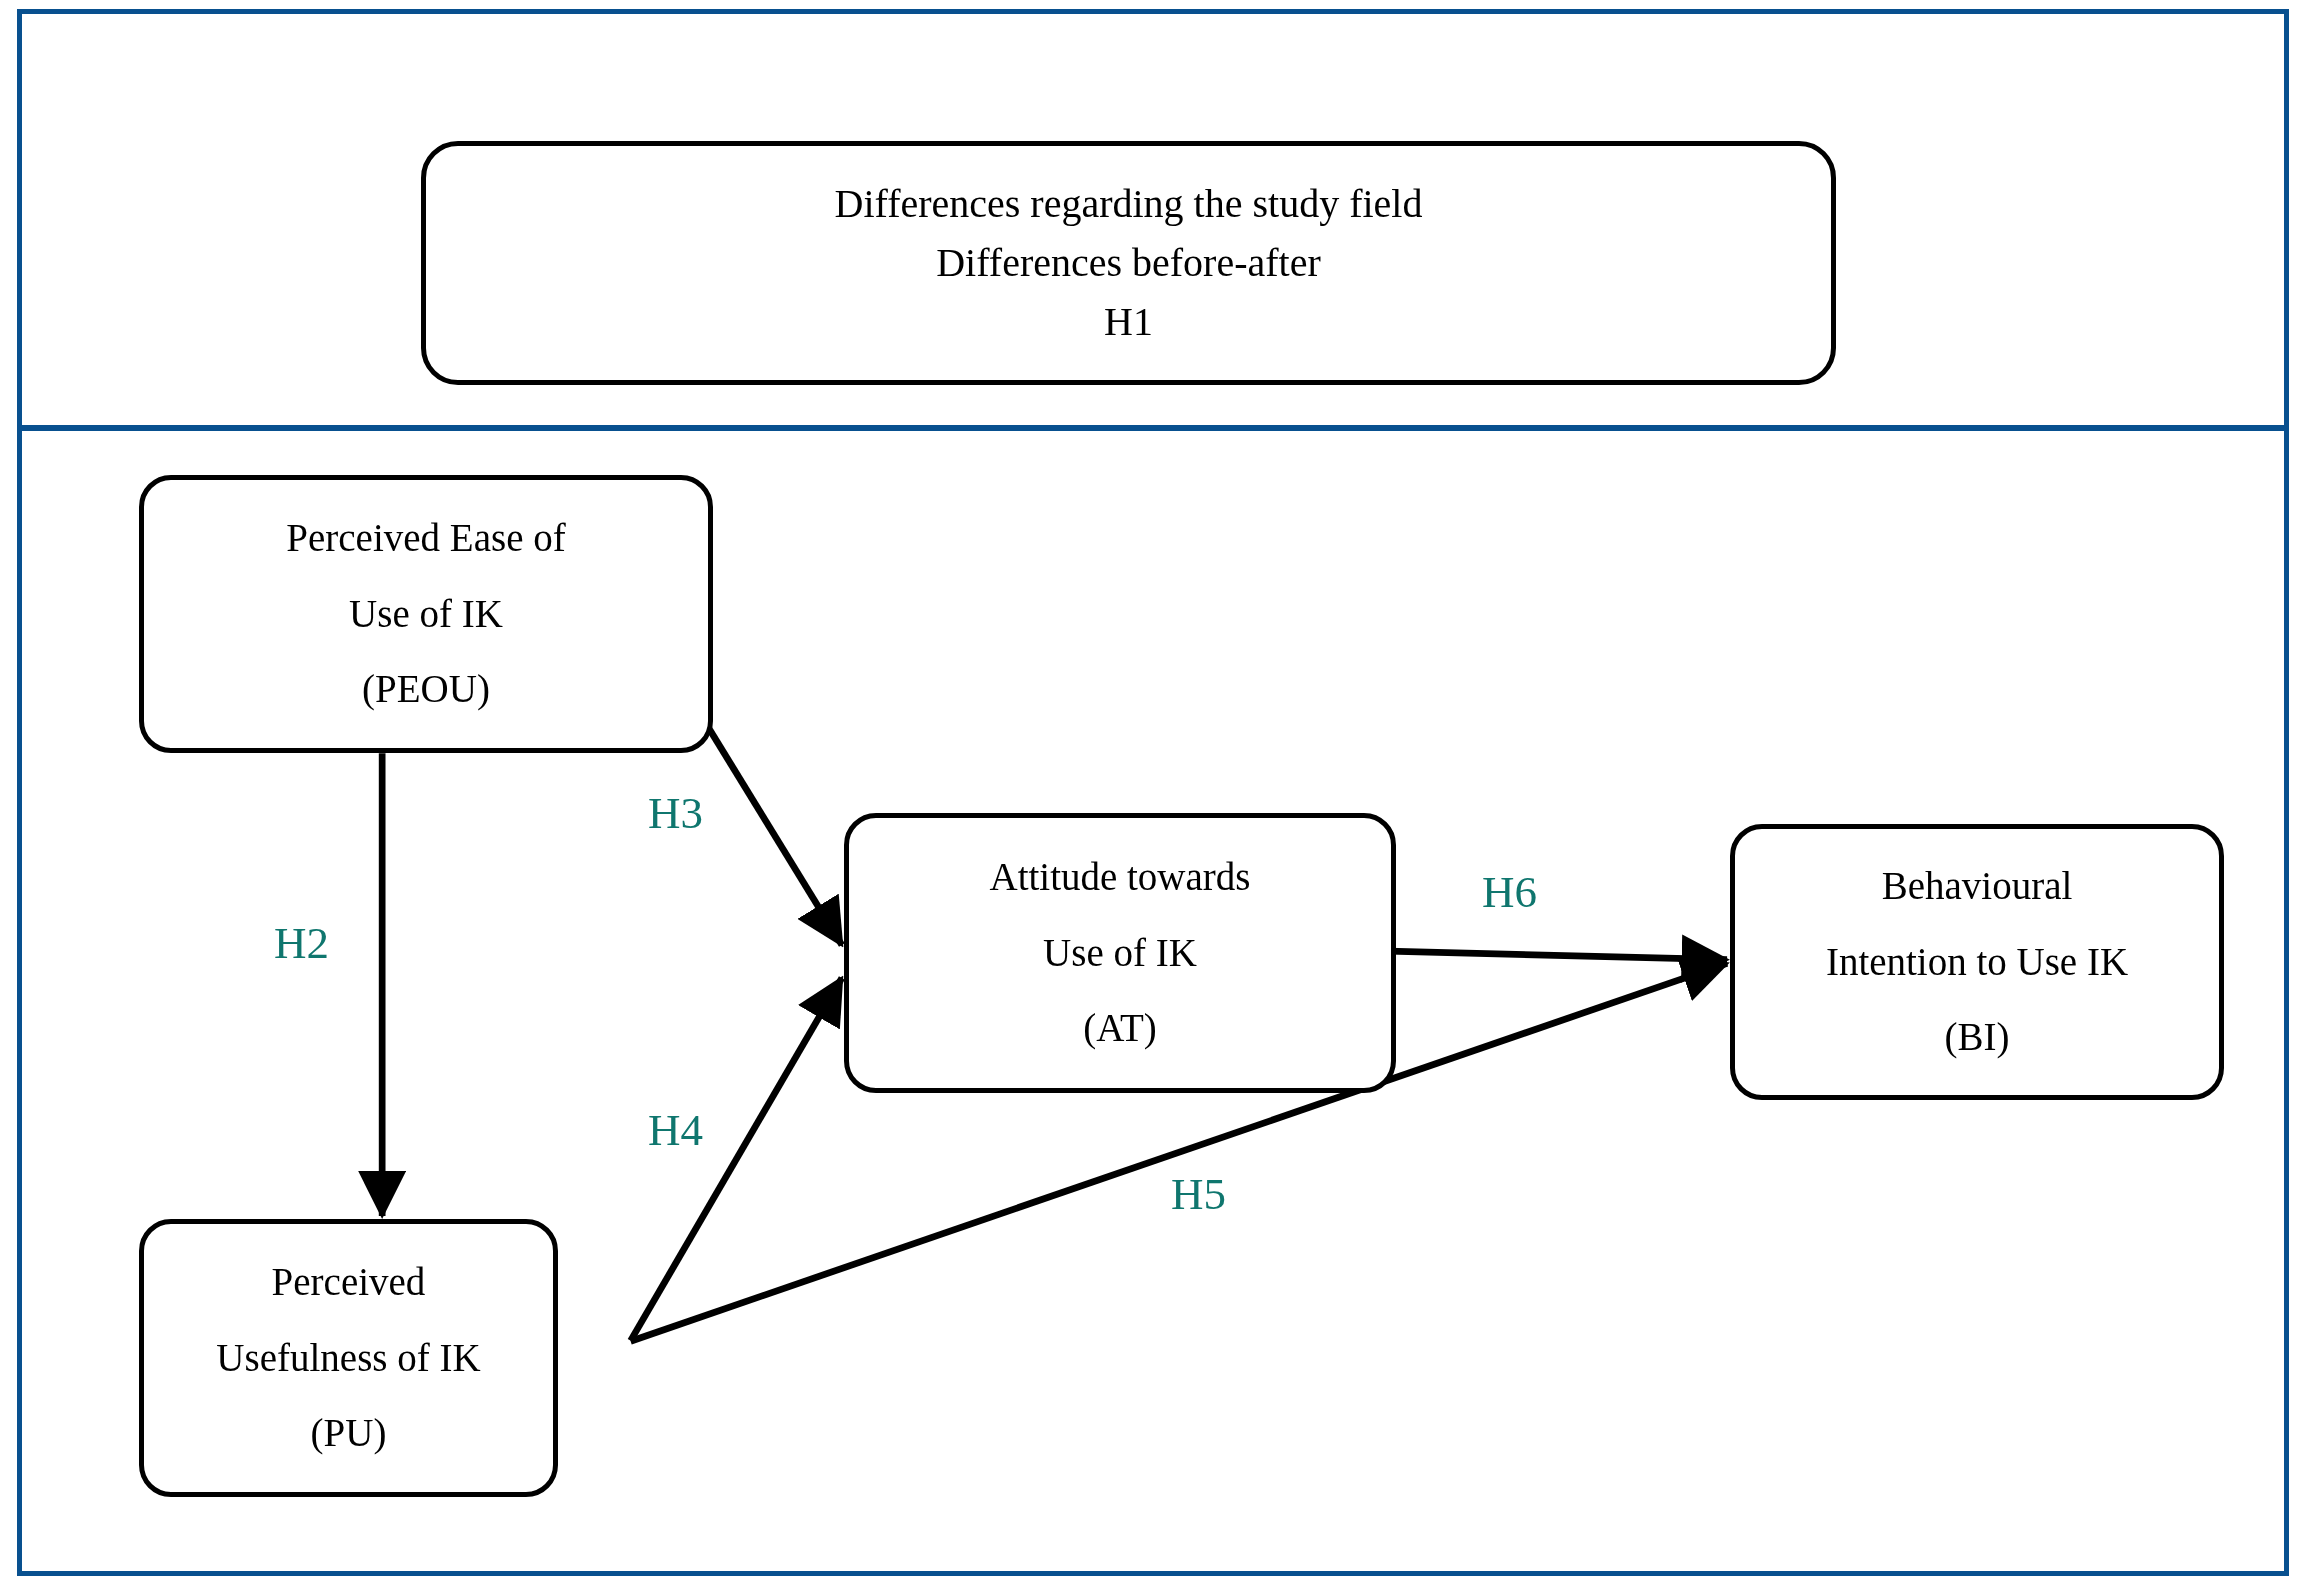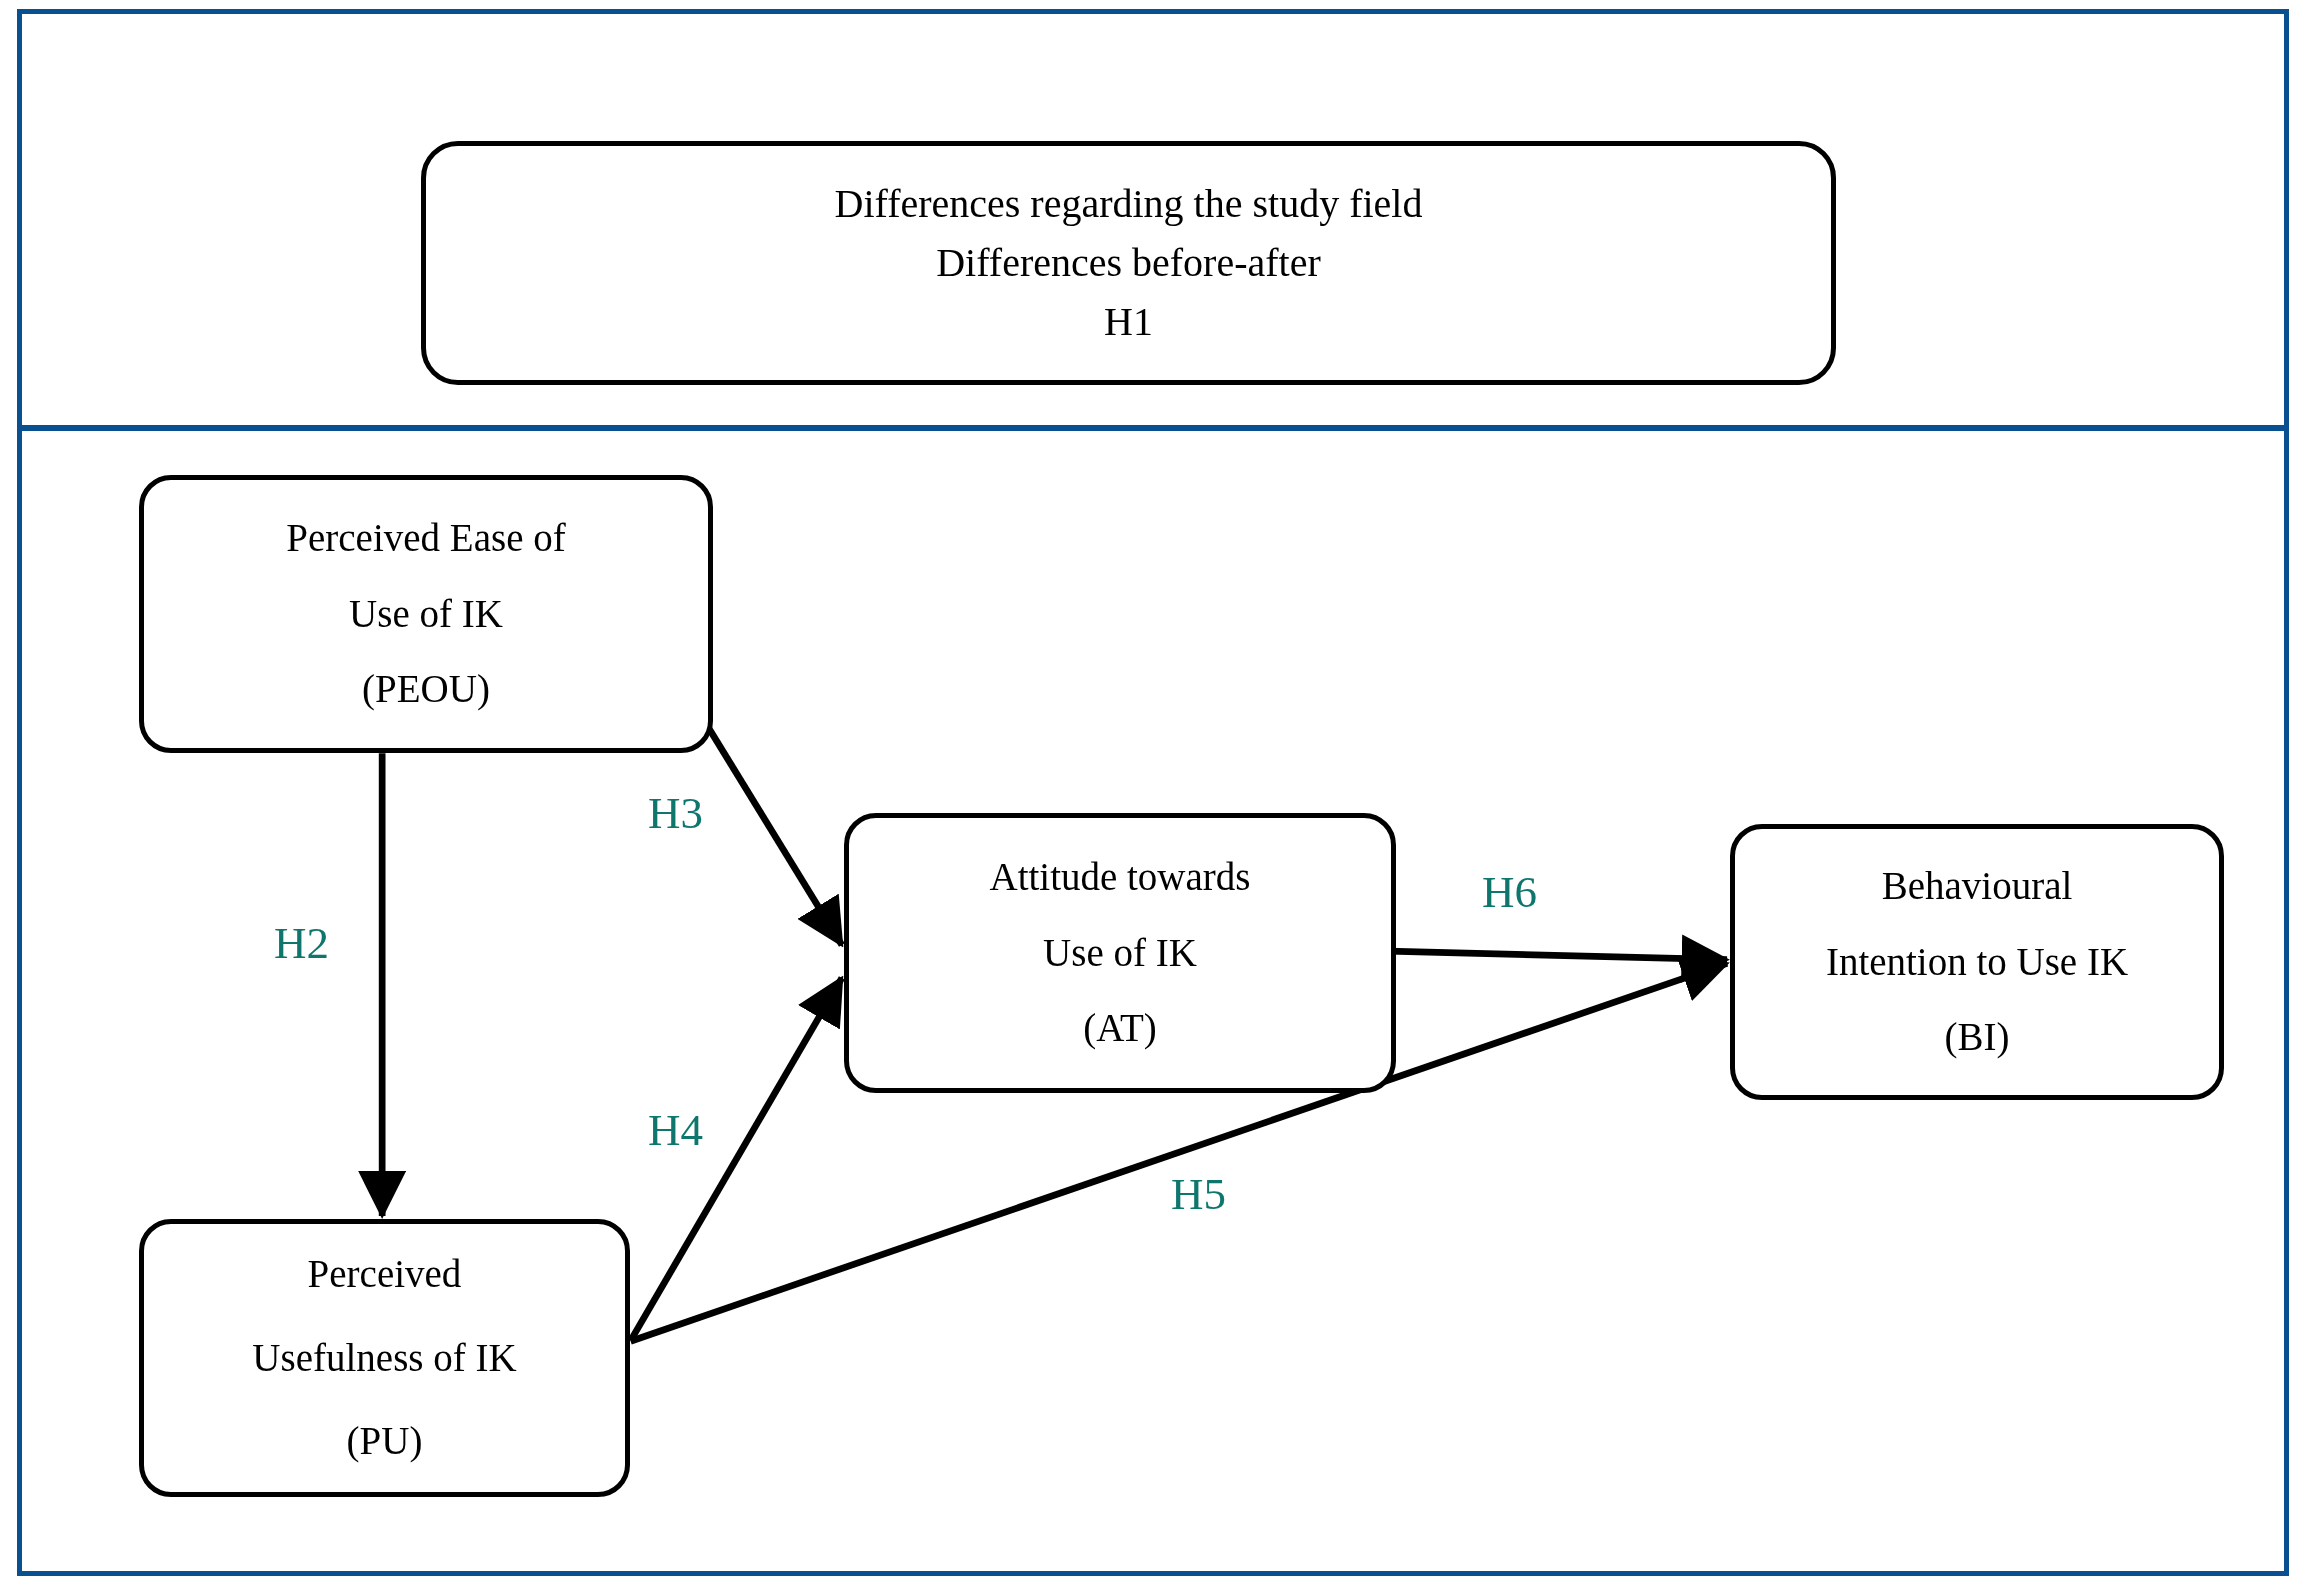--- a/index.html
+++ b/index.html
@@ -71,24 +71,23 @@
   #peou-box {
     left: 139px;
     top: 475px;
     width: 574px;
     height: 278px;
     font-size: 39px;
   }
   #pu-box {
     left: 139px;
     top: 1219px;
-    width: 491px;
+    width: 419px;
     height: 278px;
     font-size: 39px;
-    gap: 8px;
   }
   #at-box {
     left: 844px;
     top: 813px;
     width: 552px;
     height: 280px;
     font-size: 39px;
   }
   #bi-box {
     left: 1730px;

